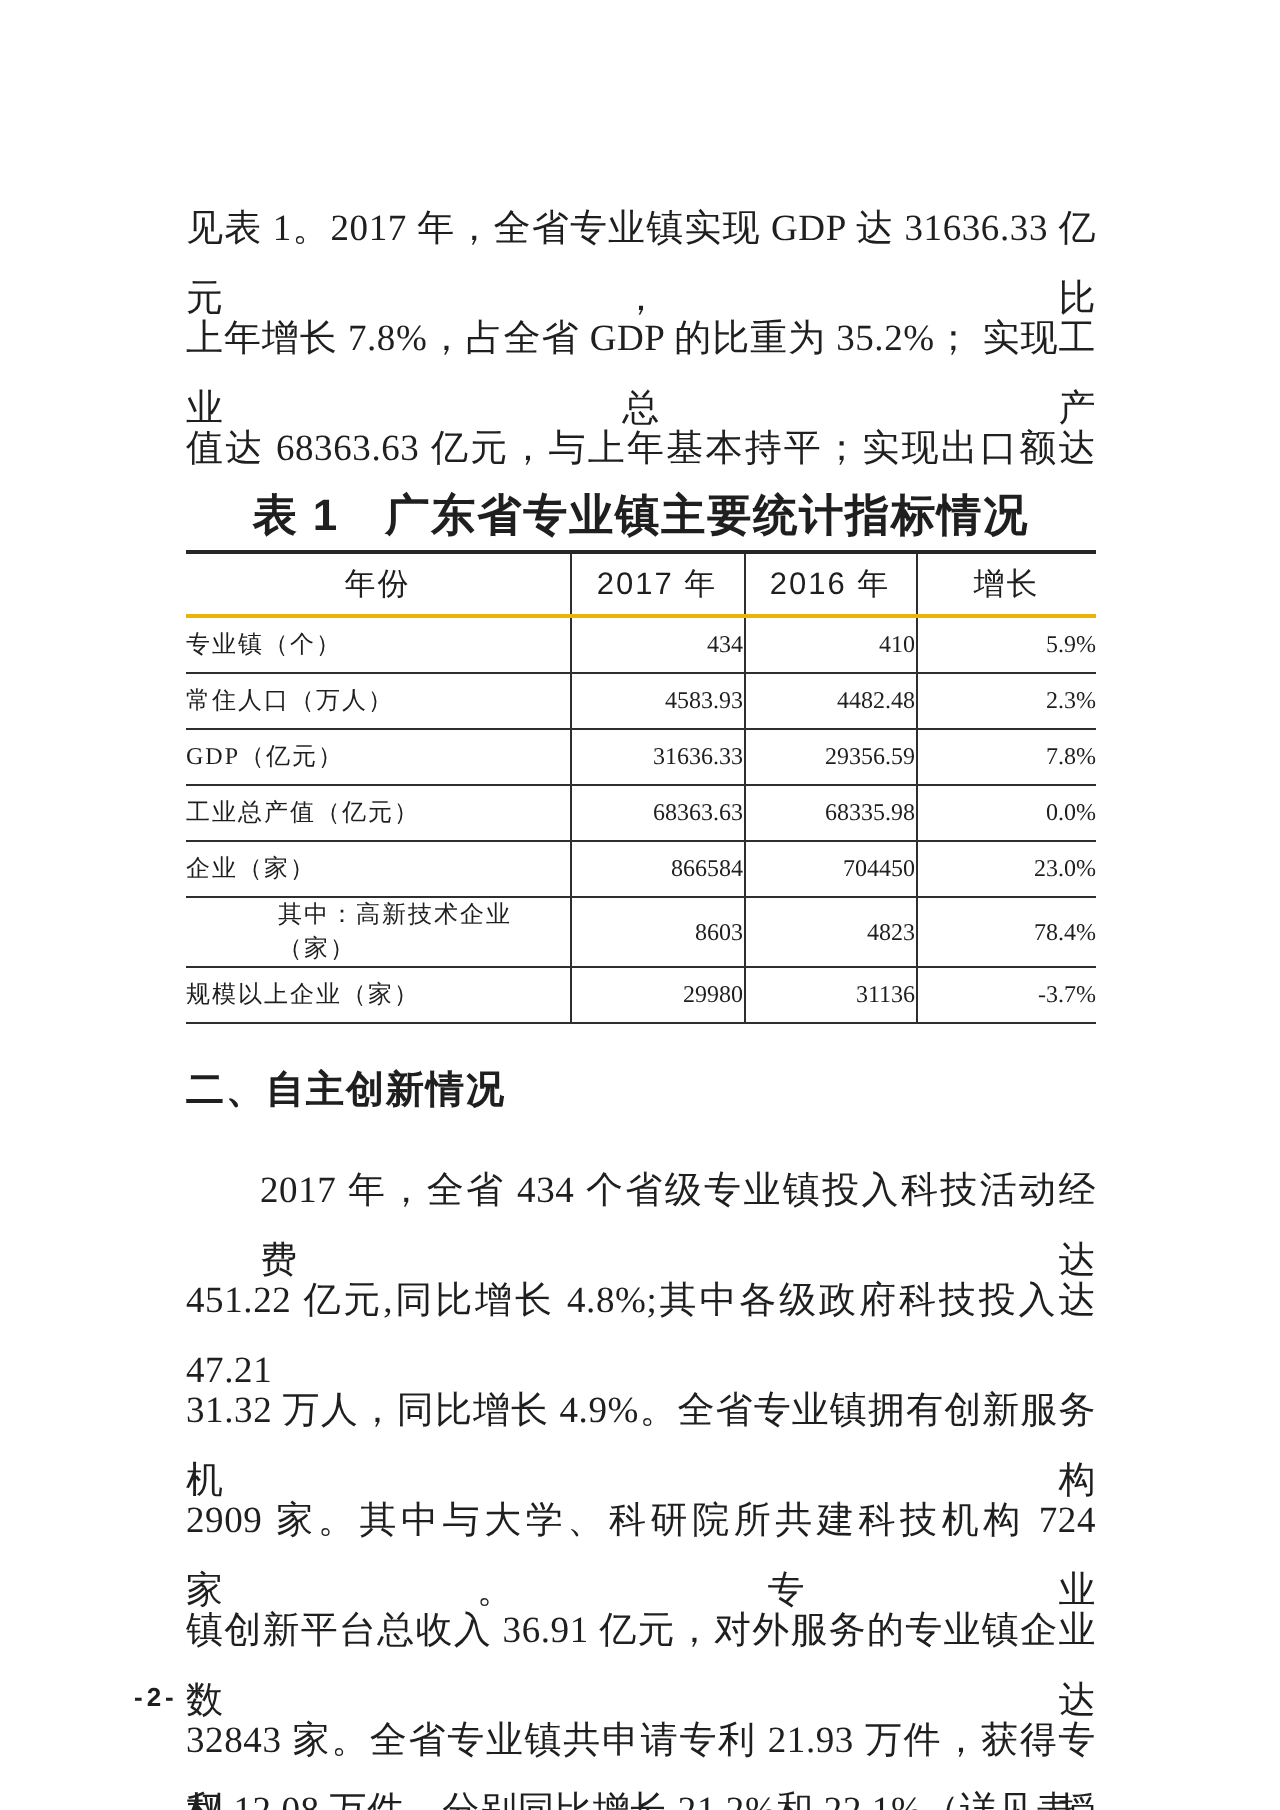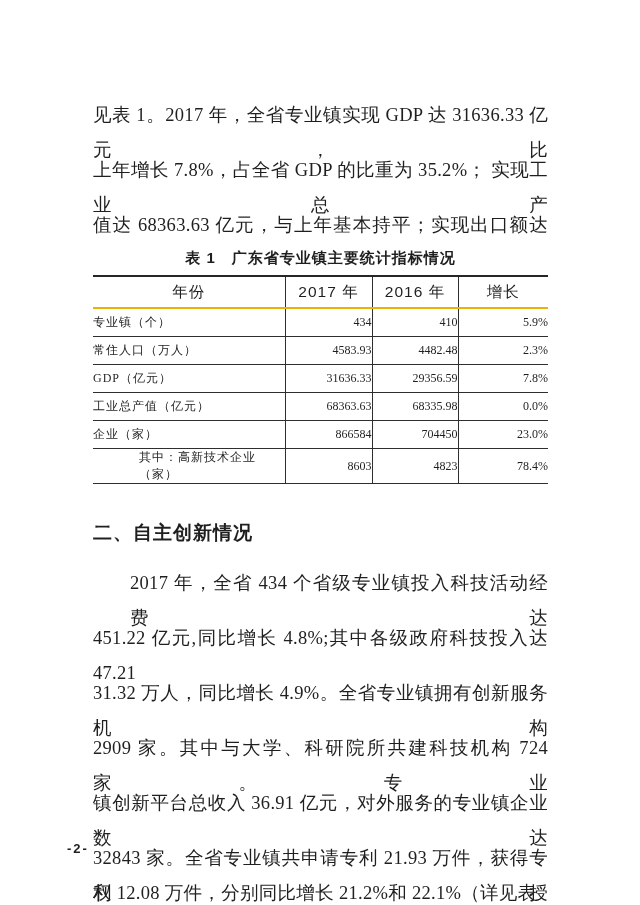--- a/index.html
+++ b/index.html
@@ -30,21 +30,21 @@
     margin-top:20px;
   }
   .para .line.indent-first{
     padding-left:37px;
     font-family:Liberation Serif, serif;
   }
   .table-title{
     text-align:center;
     font-family:"Liberation Sans","DejaVu Sans",sans-serif;
     font-weight:bold;
-    font-size:15px;
+    font-size:22px;
     line-height:22px;
     margin:4px 0 6px 0;
     letter-spacing:1px;
   }
   table.stats{
     width:455px;
     border-collapse:collapse;
     table-layout:fixed;
   }
   table.stats thead th{
@@ -79,21 +79,21 @@
   }
   td.num{
     text-align:right;
     padding-right:13px;
   }
   .section-heading{
     font-family:"Liberation Sans","DejaVu Sans",sans-serif;
     font-weight:bold;
     font-size:19px;
     line-height:26px;
-    margin-top:36px;
+    margin-top:21px;
     margin-bottom:7px;
     letter-spacing:1px;
   }
   .page-number{
     position:absolute;
     left:67px;top:841px;
     font-family:"Liberation Sans","DejaVu Sans",sans-serif;
     font-weight:bold;
     font-size:13px;
     letter-spacing:2px;
@@ -158,20 +158,26 @@
             <td class="num">866584</td>
             <td class="num">704450</td>
             <td class="num">23.0%</td>
           </tr>
           <tr>
             <td class="label indent">其中：高新技术企业（家）</td>
             <td class="num">8603</td>
             <td class="num">4823</td>
             <td class="num">78.4%</td>
           </tr>
+          <tr>
+            <td class="label">规模以上企业（家）</td>
+            <td class="num">29980</td>
+            <td class="num">31136</td>
+            <td class="num">-3.7%</td>
+          </tr>
         </tbody>
     </table>
 
     <div class="section-heading">二、自主创新情况</div>
 
     <div class="para" id="para2">
         <div class="line just indent-first">2017 年，全省 434 个省级专业镇投入科技活动经费达</div>
         <div class="line just">451.22 亿元,同比增长 4.8%;其中各级政府科技投入达 47.21</div>
         <div class="line just">31.32 万人，同比增长 4.9%。全省专业镇拥有创新服务机构</div>
         <div class="line just">2909 家。其中与大学、科研院所共建科技机构 724 家。专业</div>

